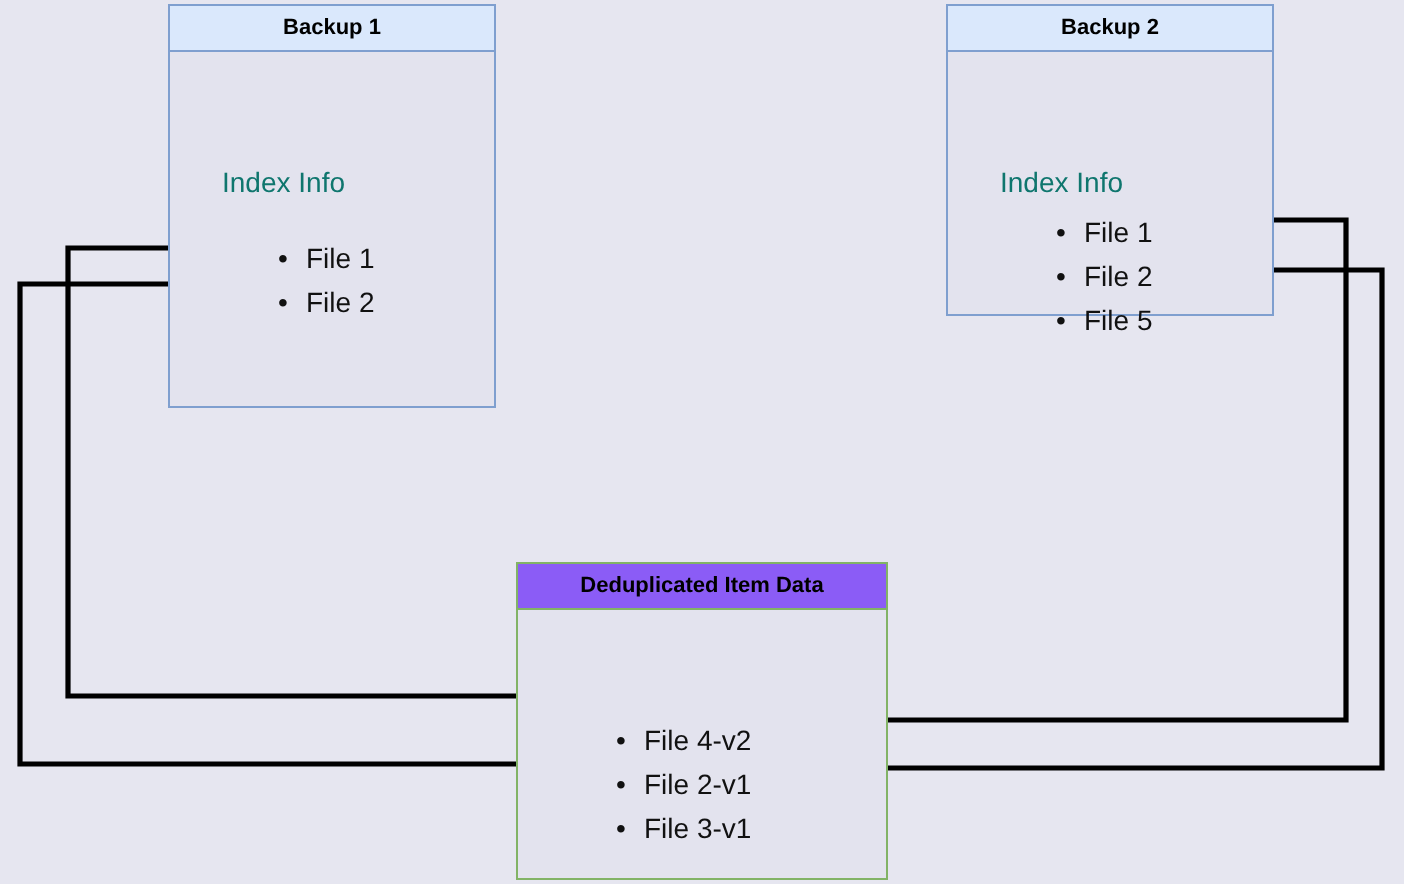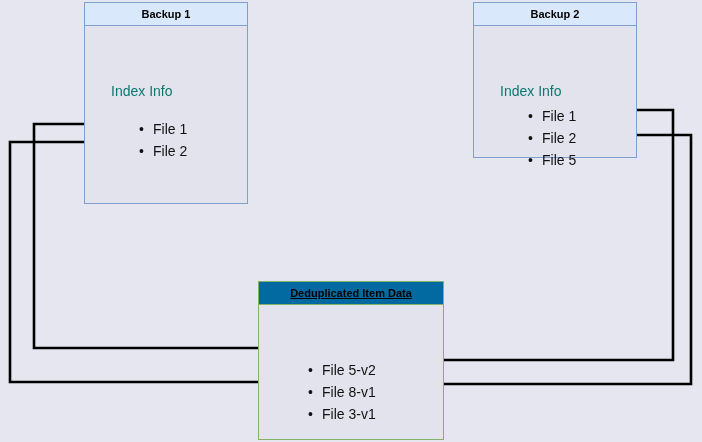--- a/index.html
+++ b/index.html
@@ -41,23 +41,22 @@
     height: 23px;
     line-height: 22px;
     text-align: center;
     font-weight: bold;
     font-size: 11px;
     color: #000000;
     background: #dae8fc;
     border-bottom: 1px solid #7f9fcf;
   }
   .node.green .node-header {
-    background: #0369a1;
+    background: #8b5cf6;
     border-bottom-color: #82b366;
-    text-decoration: underline;
   }
   .node-body {
     position: relative;
     height: calc(100% - 23px);
   }
   .index-label {
     position: absolute;
     font-size: 14px;
     color: #0f766e;
     white-space: nowrap;
@@ -137,20 +136,20 @@
         <li>File 2</li>
         <li>File 5</li>
       </ul>
     </div>
   </div>
 
   <div class="node green" id="node-dedup">
     <div class="node-header">Deduplicated Item Data</div>
     <div class="node-body">
       <ul class="file-list">
-        <li>File 5-v2</li>
-        <li>File 8-v1</li>
+        <li>File 4-v2</li>
+        <li>File 2-v1</li>
         <li>File 3-v1</li>
       </ul>
     </div>
   </div>
 
 </div>
 
 </body></html>

